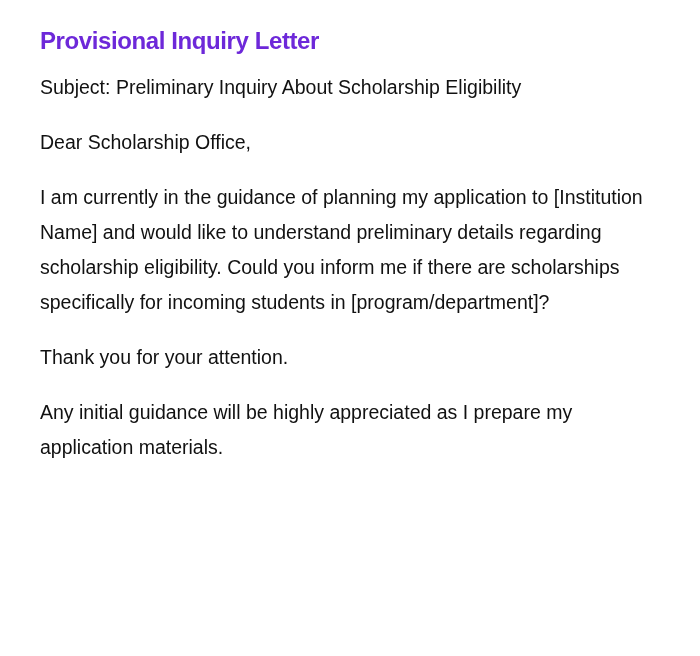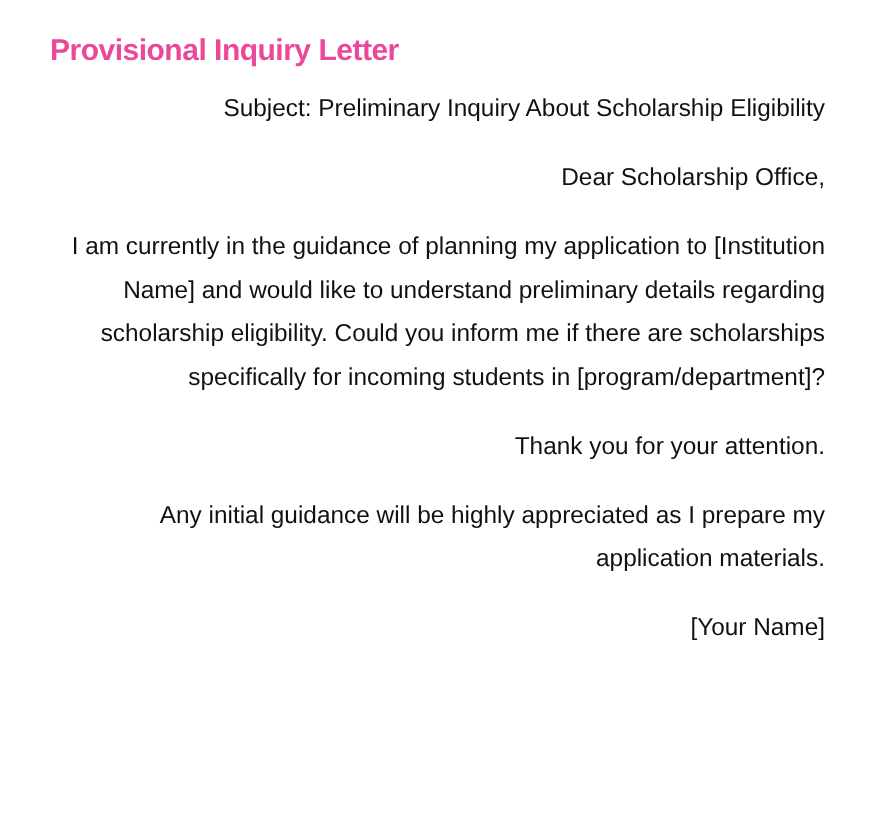--- a/index.html
+++ b/index.html
@@ -19,34 +19,32 @@
       padding: 26px 40px 0 40px;
       box-sizing: border-box;
       width: 700px;
     }
     .title {
       font-size: 24px;
       font-weight: bold;
       letter-spacing: -0.4px;
       line-height: 30px;
       margin: 0 0 14px 0;
-      color: #ec4899;
+      color: #6d28d9;
     }
     .para {
       font-size: 19.5px;
       line-height: 35px;
       margin: 0 0 20px 0;
       color: #111111;
-      text-align: right;
     }
   </style>
 </head>
 <body>
 
 <div class="doc">
   <h1 class="title">Provisional Inquiry Letter</h1>
   <p class="para">Subject: Preliminary Inquiry About Scholarship Eligibility</p>
   <p class="para">Dear Scholarship Office,</p>
   <p class="para">I am currently in the guidance of planning my application to [Institution Name] and would like to understand preliminary details regarding scholarship eligibility. Could you inform me if there are scholarships specifically for incoming students in [program/department]?</p>
   <p class="para">Thank you for your attention.</p>
   <p class="para">Any initial guidance will be highly appreciated as I prepare my application materials.</p>
-  <p class="para">[Your Name]</p>
 </div>
 
 </body></html>

